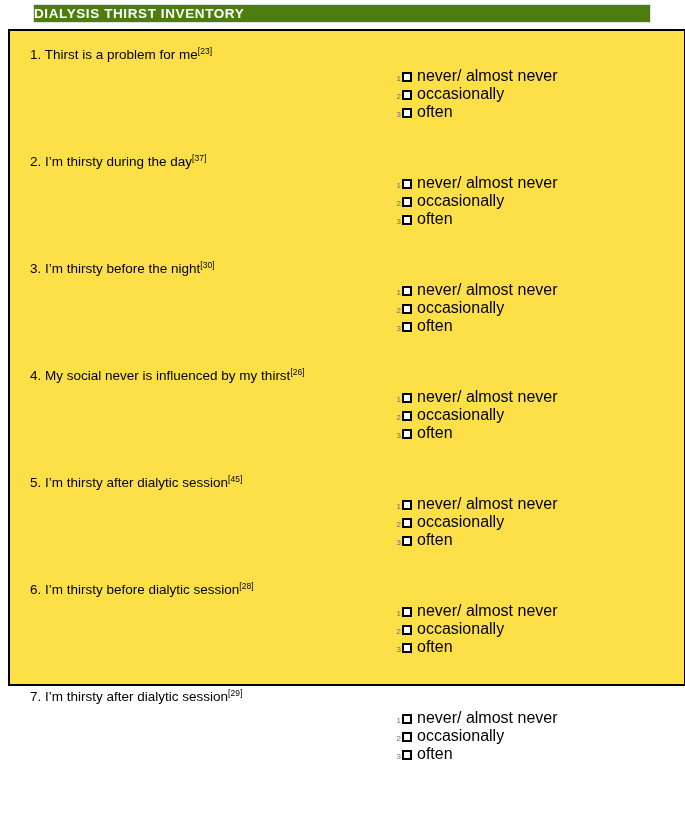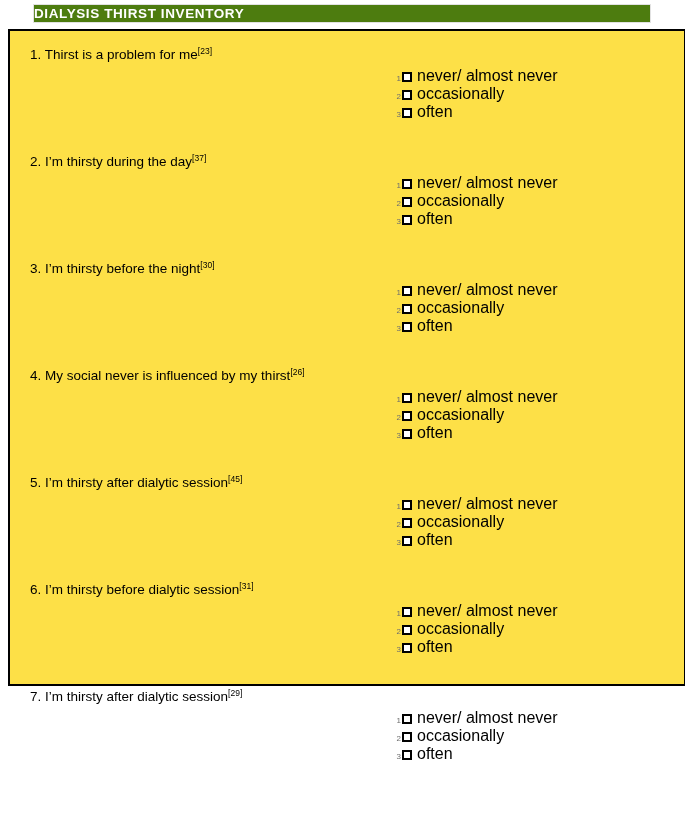--- a/index.html
+++ b/index.html
@@ -218,21 +218,21 @@
             <span class="option-label">occasionally</span>
           </div>
           <div class="option-row">
             <span class="option-index">3</span>
             <span class="checkbox-icon"></span>
             <span class="option-label">often</span>
           </div>
         </div>
       </div>
       <div class="question-block" style="top: 543px;">
-        <div class="question-text"><span>6.</span> <span>I’m thirsty before dialytic session</span><sup>[31]</sup></div>
+        <div class="question-text"><span>6.</span> <span>I’m thirsty before dialytic session</span><sup>[28]</sup></div>
         <div class="options">
           <div class="option-row">
             <span class="option-index">1</span>
             <span class="checkbox-icon"></span>
             <span class="option-label">never/ almost never</span>
           </div>
           <div class="option-row">
             <span class="option-index">2</span>
             <span class="checkbox-icon"></span>
             <span class="option-label">occasionally</span>

